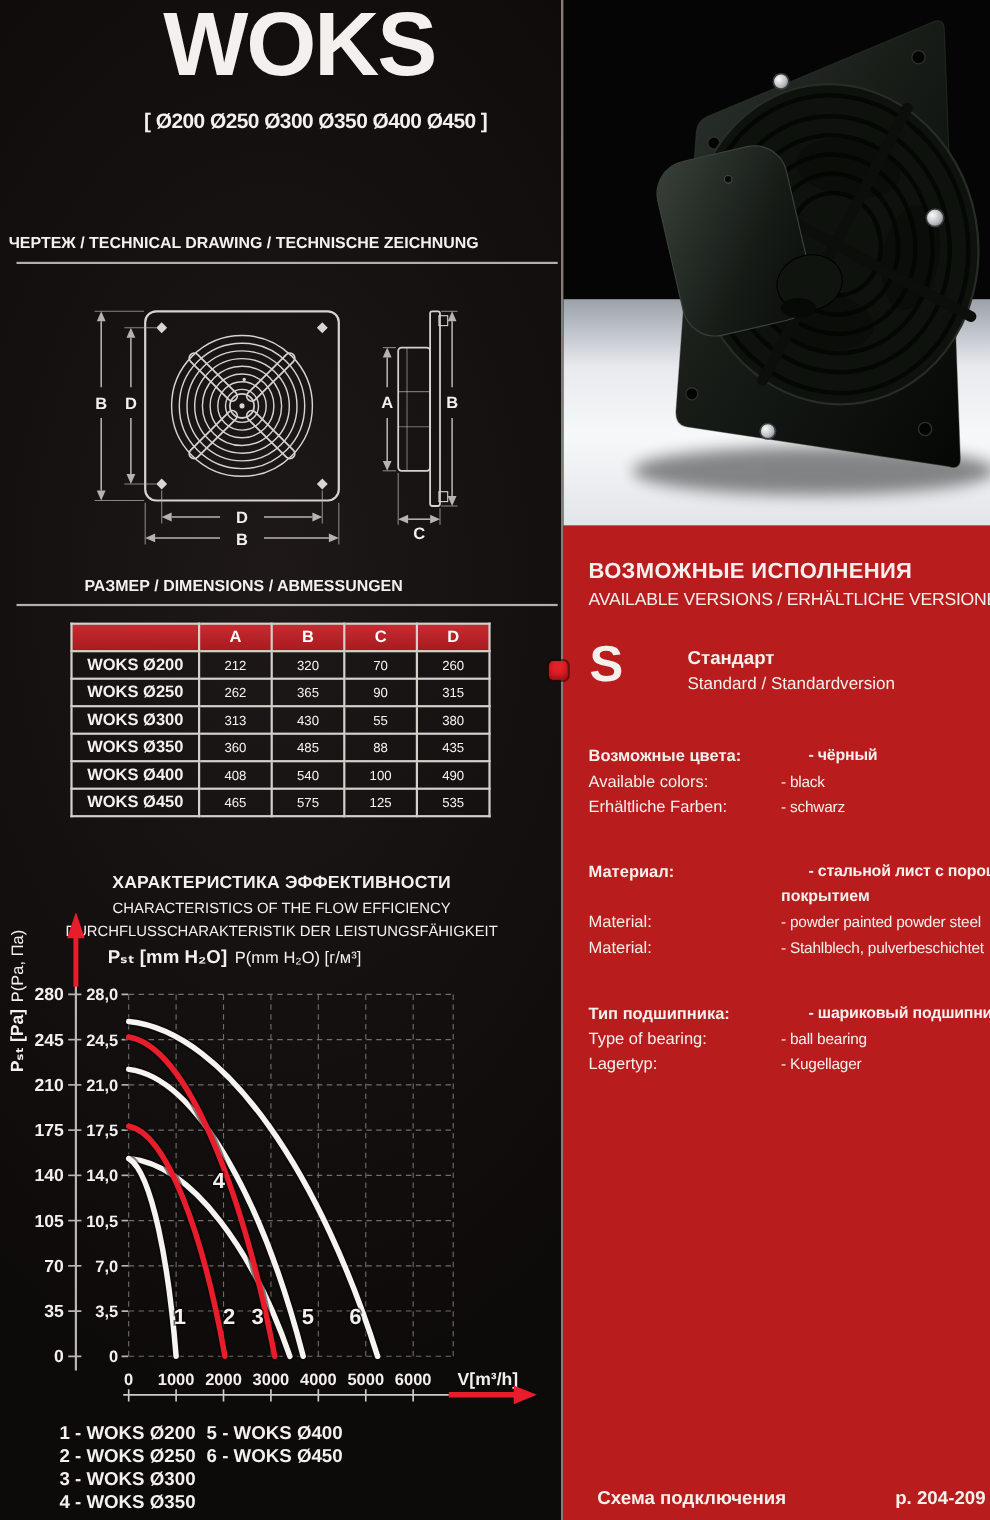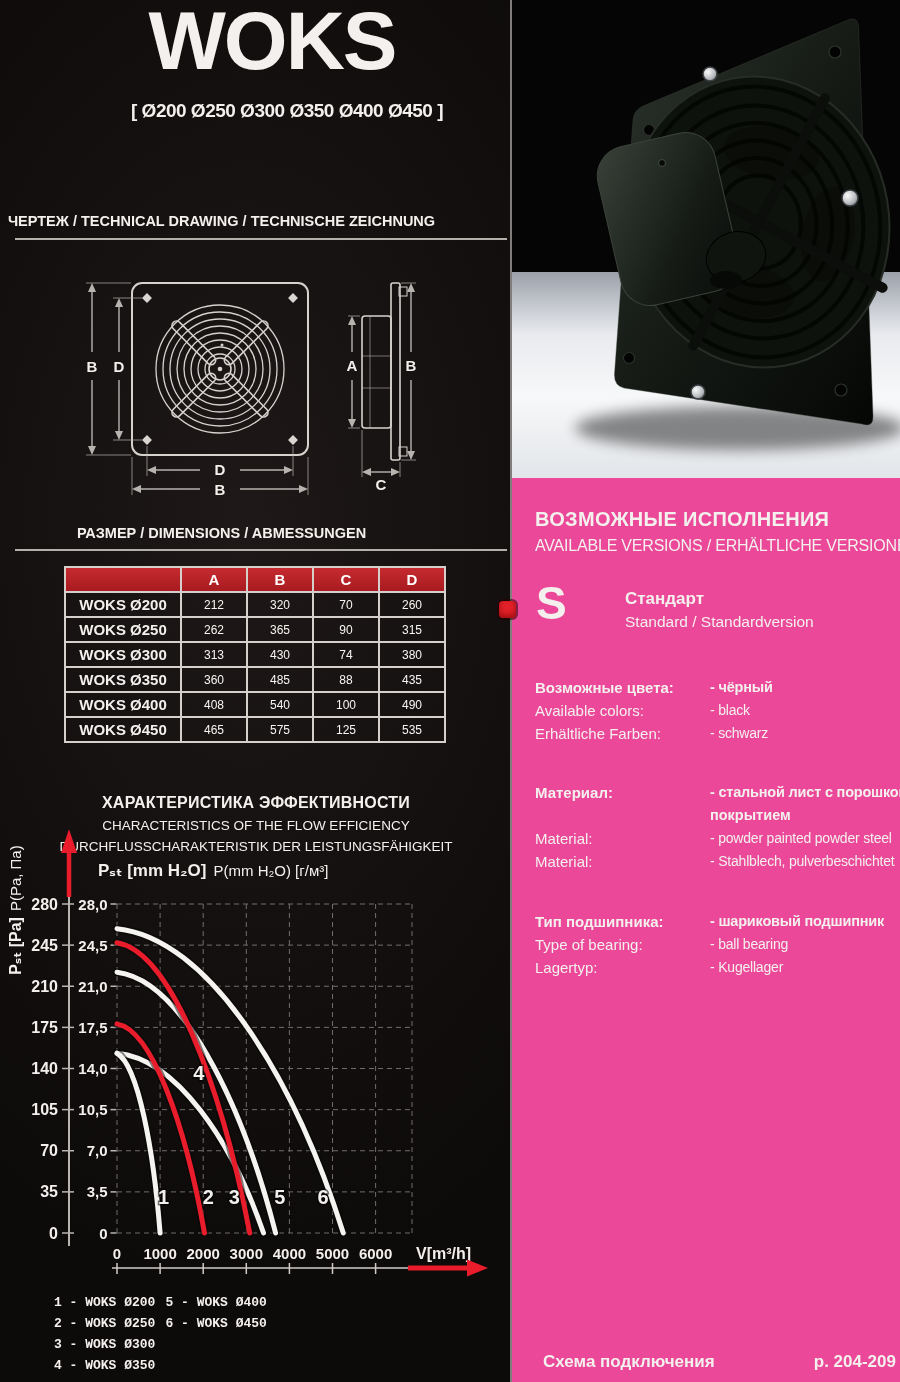--- a/index.html
+++ b/index.html
@@ -1,20 +1,20 @@
 <!DOCTYPE html>
 <html><head>
 <meta charset="utf-8">
 <style>
   html,body{margin:0;padding:0;background:#000;}
   body{font-family:"Liberation Sans","DejaVu Sans",sans-serif;color:#f3f0ed;}
   .page{position:relative;width:900px;height:1382px;overflow:hidden;background:#131010;}
   .left-col{position:absolute;left:0;top:0;width:512px;height:100%;
     background:radial-gradient(90% 55% at 48% 38%, #1e1918 0%, #141010 55%, #0d0a0a 100%);}
-  .right-col{position:absolute;left:512px;top:0;width:388px;height:100%;background:#ec4899;text-decoration:underline;}
+  .right-col{position:absolute;left:512px;top:0;width:388px;height:100%;background:#b91c1c;text-decoration:underline;}
   .divider{position:absolute;left:510px;top:0;width:2px;height:100%;background:#9e9a96;opacity:.8;z-index:5;}
   .red-marker{position:absolute;left:499px;top:601px;width:17px;height:17px;border-radius:4px;background:#e52129;
     box-shadow:0 0 0 2px rgba(40,0,0,.55), inset 0 -3px 6px rgba(110,0,0,.6);z-index:6;}
 
   
   .brand-title{position:absolute;top:0;left:16px;width:512px;text-align:center;font-size:82px;font-weight:bold;letter-spacing:-2px;line-height:1;}
   .brand-sizes{position:absolute;top:100px;left:0;width:574px;text-align:center;font-size:19px;font-weight:bold;letter-spacing:-.5px;}
   .sec-header{position:absolute;left:0;width:443px;text-align:center;font-weight:bold;font-size:14.5px;}
   #sec-drawing{top:213px;} #sec-dim{top:525px;}
   .rule{position:absolute;left:15px;width:492px;height:2px;background:#b3afab;}
@@ -35,35 +35,35 @@
   #ct-de{top:839px;font-size:13.5px;}
   .chart-top-label{position:absolute;left:98px;top:860px;font-size:15px;white-space:nowrap;}
   .chart-top-label b{font-size:17px;}
   .chart-top-label span{margin-left:7px;}
   .chart-y-label{position:absolute;left:-92px;top:898px;width:220px;height:24px;transform:rotate(-90deg);
     font-size:15px;white-space:nowrap;text-align:center;}
   .chart-y-label b{font-size:16px;margin-right:6px;}
   #chart-svg{position:absolute;left:0;top:830px;}
   #chart-svg text{font-family:"Liberation Sans","DejaVu Sans",sans-serif;fill:#f2efec;}
   .legend{position:absolute;left:54px;top:1292px;display:flex;gap:10px;}
-  .legend-item{font-weight:bold;font-size:13px;line-height:21px;white-space:nowrap;font-family:Liberation Mono, monospace;}
+  .legend-item{font-weight:bold;font-size:17px;line-height:21px;white-space:nowrap;}
 
   
   .photo{position:absolute;left:0;top:0;width:388px;height:478px;overflow:hidden;}
   .h-ru{position:absolute;top:508px;left:23px;font-size:20px;font-weight:bold;letter-spacing:.3px;}
   .h-intl{position:absolute;top:537px;left:23px;font-size:16px;white-space:nowrap;letter-spacing:-.2px;}
   .s-big{position:absolute;top:580px;left:24px;font-size:46px;font-weight:bold;line-height:1;}
   .std-ru{position:absolute;top:589px;left:113px;font-size:17px;font-weight:bold;}
   .std-intl{position:absolute;top:613px;left:113px;font-size:15.5px;}
   .vblock{position:absolute;left:23px;width:362px;}
   #blk-colors{top:676px;} #blk-material{top:781px;} #blk-bearing{top:910px;}
   .vrow{display:flex;line-height:23px;font-size:15px;}
   .vrow .vlabel{width:175px;flex:none;}
   .vrow .vvalue{white-space:nowrap;letter-spacing:-.2px;font-size:14px;}
-  .vrow.bold{font-weight:bold;}
+  .vrow.bold{font-weight:bold;gap:25px;}
   .vrow.bold .vvalue{font-size:14.5px;}
   .vvalue2{margin-left:175px;line-height:23px;font-weight:bold;font-size:14.5px;}
   .footer-left{position:absolute;left:31px;top:1352px;font-weight:bold;font-size:17px;}
   .footer-right{position:absolute;right:4px;top:1352px;font-weight:bold;font-size:17px;}
 </style>
 </head>
 <body>
 
 <div class="page">
 
@@ -193,21 +193,21 @@
             <td class="model c-model">WOKS Ø250</td>
             <td class="num c-val">262</td>
             <td class="num c-val">365</td>
             <td class="num c-val">90</td>
             <td class="num c-val">315</td>
           </tr>
           <tr>
             <td class="model c-model">WOKS Ø300</td>
             <td class="num c-val">313</td>
             <td class="num c-val">430</td>
-            <td class="num c-val">74</td>
+            <td class="num c-val">55</td>
             <td class="num c-val">380</td>
           </tr>
           <tr>
             <td class="model c-model">WOKS Ø350</td>
             <td class="num c-val">360</td>
             <td class="num c-val">485</td>
             <td class="num c-val">88</td>
             <td class="num c-val">435</td>
           </tr>
           <tr>

